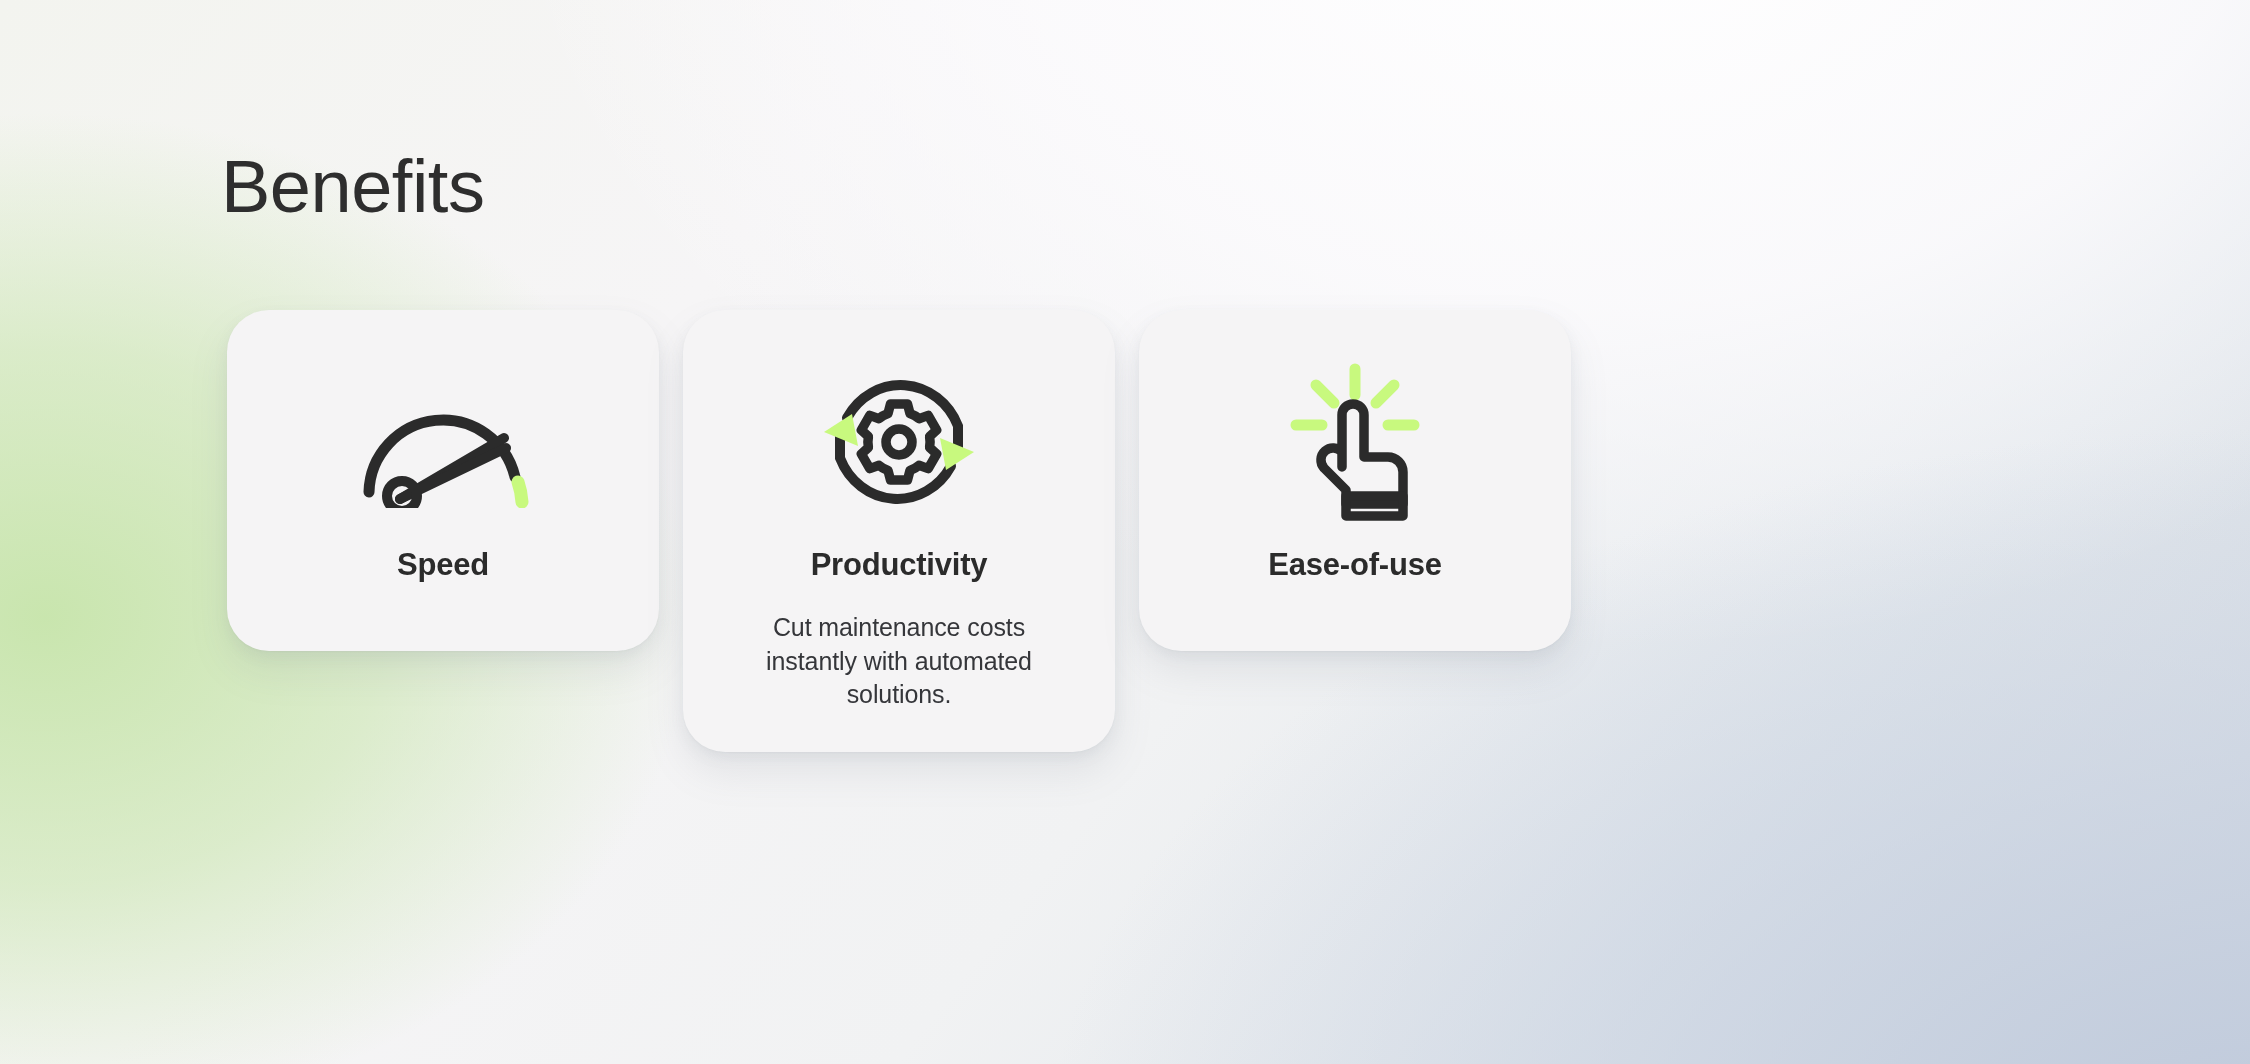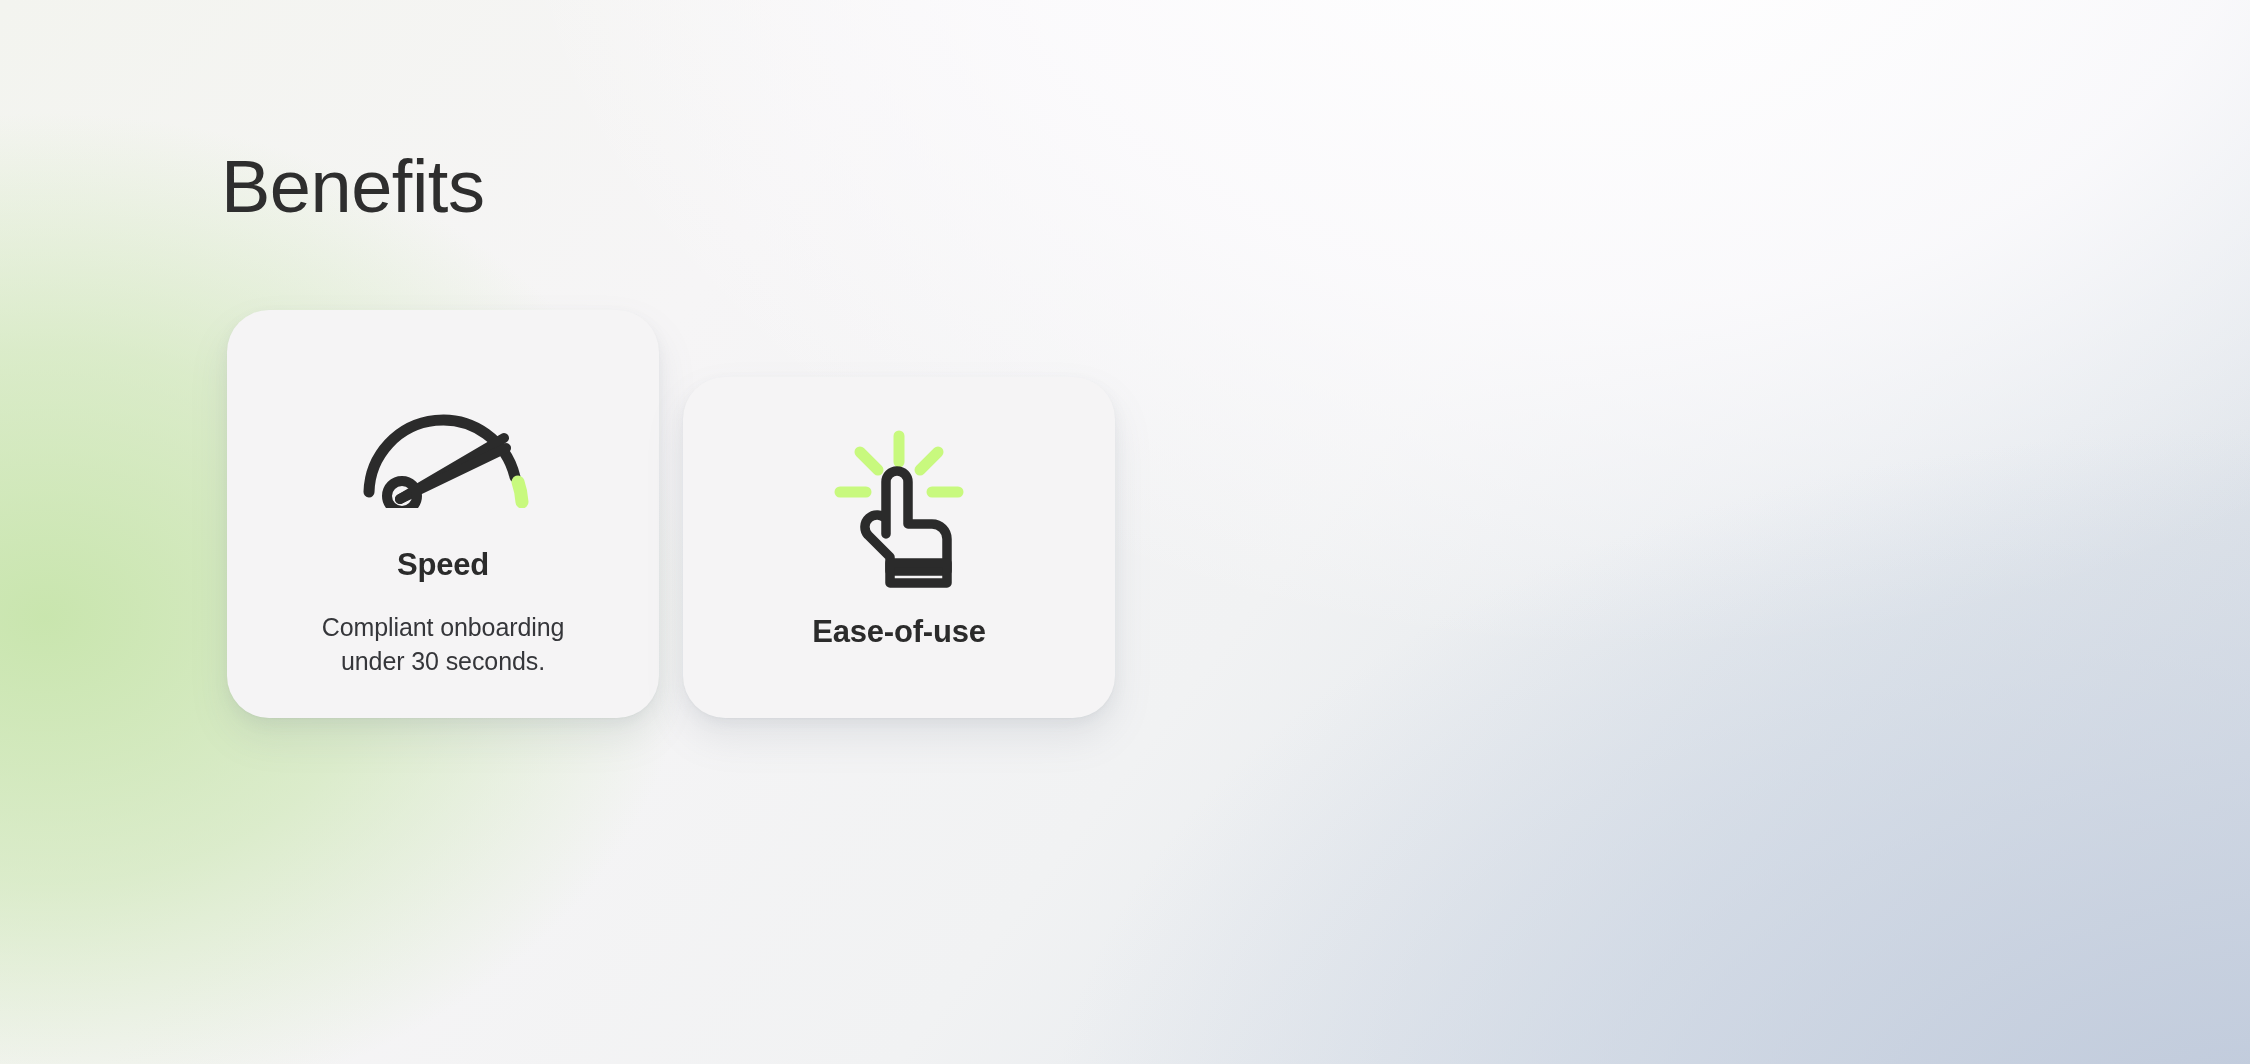--- a/index.html
+++ b/index.html
@@ -34,21 +34,21 @@
     color:#2e2e2e;
     line-height:1.05;
     white-space:nowrap;
   }
 
   
   #cards {
     position:absolute;
     left:227px; top:310px;
     display:flex;
-    align-items:flex-end;
+    align-items:flex-start;
     gap:24px;
   }
 
   .card {
     width:432px;
     background:#f5f4f5;
     border-radius:42px;
     padding:52px 34px 40px;
     box-shadow:
       0 20px 38px rgba(120,128,140,0.135),
@@ -109,23 +109,48 @@
           <path d="M14 116 A74 74 0 0 1 160 101" stroke="#2b2b2b" stroke-width="11" stroke-linecap="round" fill="none"></path>
 
           <path d="M163 106 A74 74 0 0 1 167 126" stroke="#c8f97e" stroke-width="13" stroke-linecap="round" fill="none"></path>
 
           <path d="M45 123 L149 62" stroke="#2b2b2b" stroke-width="10" stroke-linecap="round" fill="none"></path>
           <path d="M45 123 L151 72" stroke="#2b2b2b" stroke-width="10" stroke-linecap="round" fill="none"></path>
           <circle cx="47" cy="120" r="15" stroke="#2b2b2b" stroke-width="10" fill="none"></circle>
         </svg>
       </div>
       <div class="card-title">Speed</div>
-      <div class="card-desc">Compliant onboarding under 30 seconds.</div>
     </div>
 
+    <div class="card">
+      <div class="icon-wrap">
+        <svg width="166" height="152" viewBox="0 0 166 152" fill="none">
+
+          <path d="M31 52 A62 66 0 0 1 142 60 L142 82" stroke="#2b2b2b" stroke-width="10" stroke-linecap="round" fill="none"></path>
+
+          <path d="M135 100 A62 66 0 0 1 24 92 L24 70" stroke="#2b2b2b" stroke-width="10" stroke-linecap="round" fill="none"></path>
+
+          <path d="M36 48 L8 66 L42 80 Z" fill="#c8f97e"></path>
+
+          <path d="M130 104 L158 86 L124 72 Z" fill="#c8f97e"></path>
+
+          <g transform="translate(83,76)">
+            <path d="M-8.5 -38 L8.5 -38 L11 -28.5 A30 30 0 0 1 20 -23.3 L29.2 -26.6 L37.7 -11.9 L30.6 -5.4
+                     A30 30 0 0 1 30.6 5.4 L37.7 11.9 L29.2 26.6 L20 23.3
+                     A30 30 0 0 1 11 28.5 L8.5 38 L-8.5 38 L-11 28.5
+                     A30 30 0 0 1 -20 23.3 L-29.2 26.6 L-37.7 11.9 L-30.6 5.4
+                     A30 30 0 0 1 -30.6 -5.4 L-37.7 -11.9 L-29.2 -26.6 L-20 -23.3
+                     A30 30 0 0 1 -11 -28.5 Z" stroke="#2b2b2b" stroke-width="9.5" stroke-linejoin="round" fill="#f5f4f5"></path>
+            <circle cx="0" cy="0" r="13" stroke="#2b2b2b" stroke-width="9.5" fill="#f5f4f5"></circle>
+          </g>
+        </svg>
+      </div>
+      <div class="card-title">Productivity</div>
+      <div class="card-desc">Cut maintenance costs instantly with automated solutions.</div>
+    </div>
 
 
     <div class="card">
       <div class="icon-wrap">
         <svg width="142" height="158" viewBox="0 0 142 158" fill="none">
 
           <g stroke="#c8f97e" stroke-width="11" stroke-linecap="round">
             <line x1="71" y1="6" x2="71" y2="32"></line>
             <line x1="32" y1="22" x2="50" y2="40"></line>
             <line x1="110" y1="22" x2="92" y2="40"></line>

